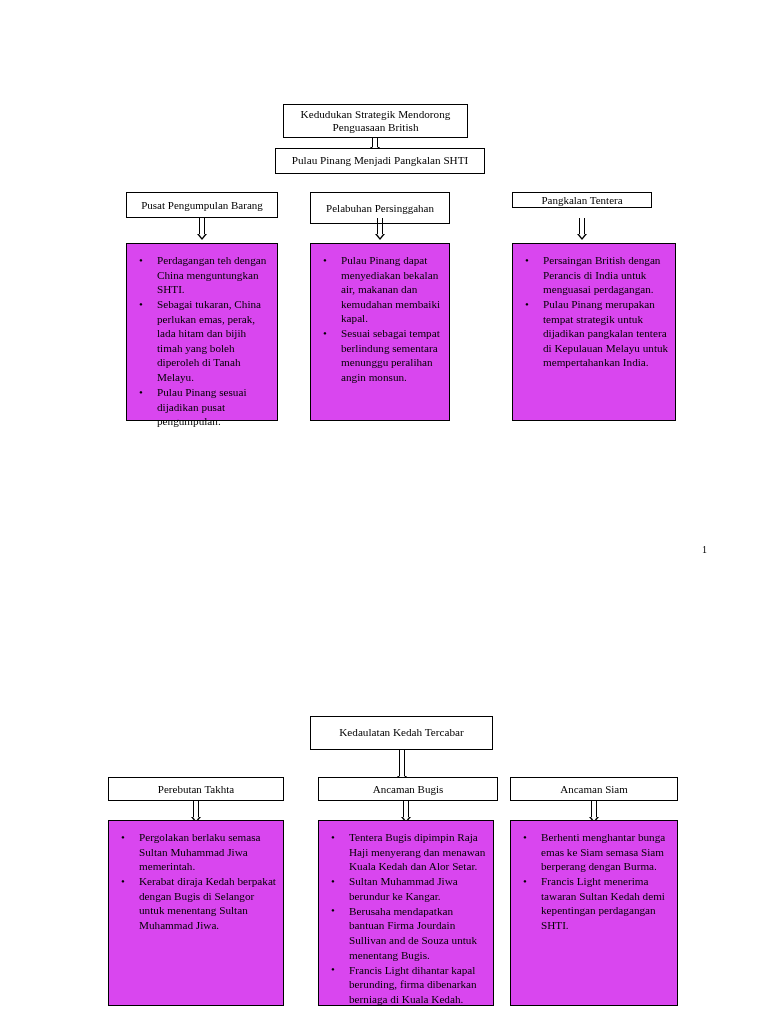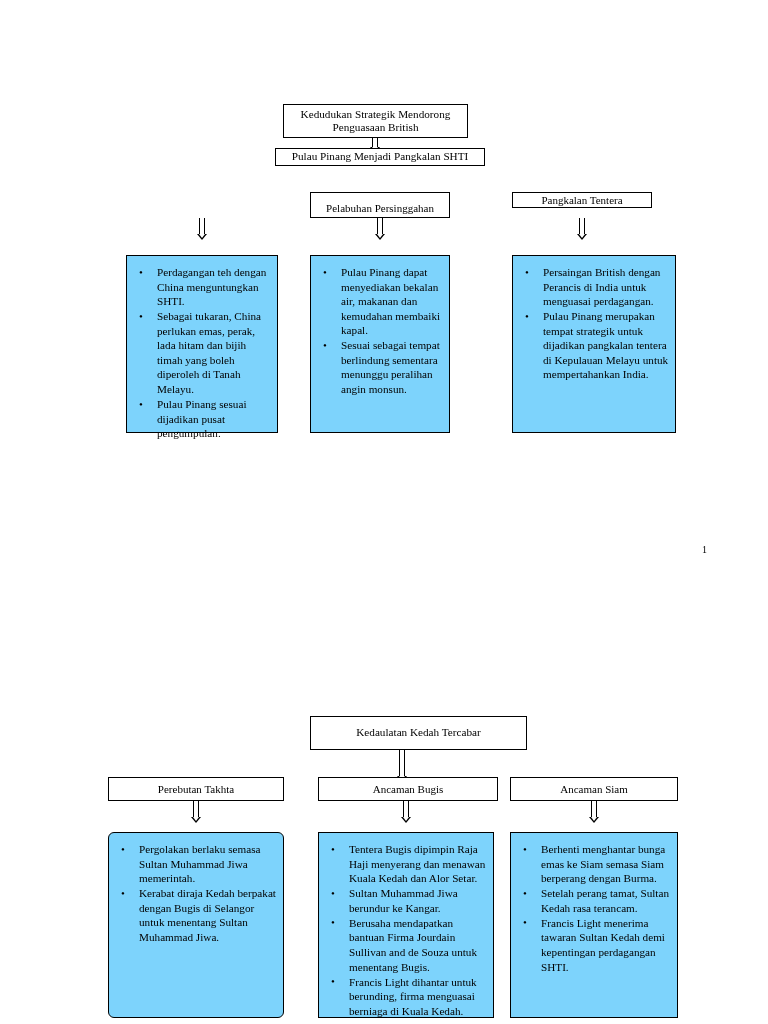--- a/index.html
+++ b/index.html
@@ -43,23 +43,22 @@
   .box-head {
     font-size: 11px;
     padding: 2px 4px;
   }
 
   
   .listbox {
     position: absolute;
     border: 1px solid #000000;
     box-sizing: border-box;
-    background: #7dd3fc;
+    background: #d946ef;
     padding: 9px 6px 4px 6px;
-    margin-top: 12px;
   }
   .listbox ul {
     list-style: none;
     margin: 0;
     padding: 0;
   }
   .listbox li {
     position: relative;
     padding-left: 24px;
     margin: 0 0 0.5px 0;
@@ -134,37 +133,40 @@
 
   <div class="box box-title" style="left:273px; top:104px; width:185px; height:34px;">
     <span>Kedudukan Strategik Mendorong Penguasaan British</span>
   </div>
 
   <div class="connector short" style="left:360px; top:138px; height:16px;">
     <div class="shaft"></div>
     <div class="head"></div>
   </div>
 
-  <div class="box box-title" style="left:265px; top:148px; width:210px; height:18px;text-align:right;">
+  <div class="box box-title" style="left:265px; top:148px; width:210px; height:26px;text-align:right;">
     <span>Pulau Pinang Menjadi Pangkalan SHTI</span>
   </div>
 
+  <div class="box box-head" style="left:116px; top:192px; width:152px; height:26px;">
+    <span>Pusat Pengumpulan Barang</span>
+  </div>
   <div class="connector tall" style="left:187px; top:218px; height:24px;">
     <div class="shaft"></div>
     <div class="head"></div>
   </div>
   <div class="listbox" style="left:116px; top:243px; width:152px; height:178px;">
     <ul>
       <li>Perdagangan teh dengan China menguntungkan SHTI.</li>
       <li>Sebagai tukaran, China perlukan emas, perak, lada hitam dan bijih timah yang boleh diperoleh di Tanah Melayu.</li>
       <li>Pulau Pinang sesuai dijadikan pusat pengumpulan.</li>
     </ul>
   </div>
 
-  <div class="box box-head" style="left:300px; top:192px; width:140px; height:26px;align-items:flex-end;">
+  <div class="box box-head" style="left:300px; top:192px; width:140px; height:32px;">
     <span>Pelabuhan Persinggahan</span>
   </div>
   <div class="connector tall" style="left:365px; top:218px; height:24px;">
     <div class="shaft"></div>
     <div class="head"></div>
   </div>
   <div class="listbox" style="left:300px; top:243px; width:140px; height:178px;">
     <ul>
       <li>Pulau Pinang dapat menyediakan bekalan air, makanan dan kemudahan membaiki kapal.</li>
       <li>Sesuai sebagai tempat berlindung sementara menunggu peralihan angin monsun.</li>
@@ -180,67 +182,66 @@
   </div>
   <div class="listbox" style="left:502px; top:243px; width:164px; height:178px;">
     <ul>
       <li>Persaingan British dengan Perancis di India untuk menguasai perdagangan.</li>
       <li>Pulau Pinang merupakan tempat strategik untuk dijadikan pangkalan tentera di Kepulauan Melayu untuk mempertahankan India.</li>
     </ul>
   </div>
 
   <div class="page-number" style="left:692px; top:544px;">1</div>
 
-  <div class="box box-title" style="left:300px; top:716px; width:217px; height:34px;">
+  <div class="box box-title" style="left:300px; top:716px; width:183px; height:34px;">
     <span>Kedaulatan Kedah Tercabar</span>
   </div>
 
   <div class="connector xtall" style="left:387px; top:750px; height:34px;">
     <div class="shaft"></div>
     <div class="head"></div>
   </div>
 
   <div class="box box-head" style="left:98px; top:777px; width:176px; height:24px;">
     <span>Perebutan Takhta</span>
   </div>
   <div class="connector tall" style="left:181px; top:801px; height:22px;">
     <div class="shaft"></div>
     <div class="head"></div>
   </div>
-  <div class="listbox" style="left:98px; top:820px; width:176px; height:186px;border-radius:6px;">
+  <div class="listbox" style="left:98px; top:820px; width:176px; height:186px;">
     <ul>
       <li>Pergolakan berlaku semasa Sultan Muhammad Jiwa memerintah.</li>
       <li>Kerabat diraja Kedah berpakat dengan Bugis di Selangor untuk menentang Sultan Muhammad Jiwa.</li>
     </ul>
   </div>
 
   <div class="box box-head" style="left:308px; top:777px; width:180px; height:24px;">
     <span>Ancaman Bugis</span>
   </div>
   <div class="connector tall" style="left:391px; top:801px; height:22px;">
     <div class="shaft"></div>
     <div class="head"></div>
   </div>
   <div class="listbox" style="left:308px; top:820px; width:176px; height:186px;">
     <ul>
       <li>Tentera Bugis dipimpin Raja Haji menyerang dan menawan Kuala Kedah dan Alor Setar.</li>
       <li>Sultan Muhammad Jiwa berundur ke Kangar.</li>
       <li>Berusaha mendapatkan bantuan Firma Jourdain Sullivan and de Souza untuk menentang Bugis.</li>
-      <li>Francis Light dihantar untuk berunding,  firma menguasai berniaga di Kuala Kedah.</li>
+      <li>Francis Light dihantar kapal berunding,  firma dibenarkan berniaga di Kuala Kedah.</li>
     </ul>
   </div>
 
   <div class="box box-head" style="left:500px; top:777px; width:168px; height:24px;">
     <span>Ancaman Siam</span>
   </div>
   <div class="connector tall" style="left:579px; top:801px; height:22px;">
     <div class="shaft"></div>
     <div class="head"></div>
   </div>
   <div class="listbox" style="left:500px; top:820px; width:168px; height:186px;">
     <ul>
       <li>Berhenti menghantar bunga emas ke Siam semasa Siam berperang dengan Burma.</li>
-      <li>Setelah perang tamat, Sultan Kedah rasa terancam.</li>
       <li>Francis Light menerima tawaran Sultan Kedah demi kepentingan perdagangan SHTI.</li>
     </ul>
   </div>
 
 </div>
 
 </body></html>

